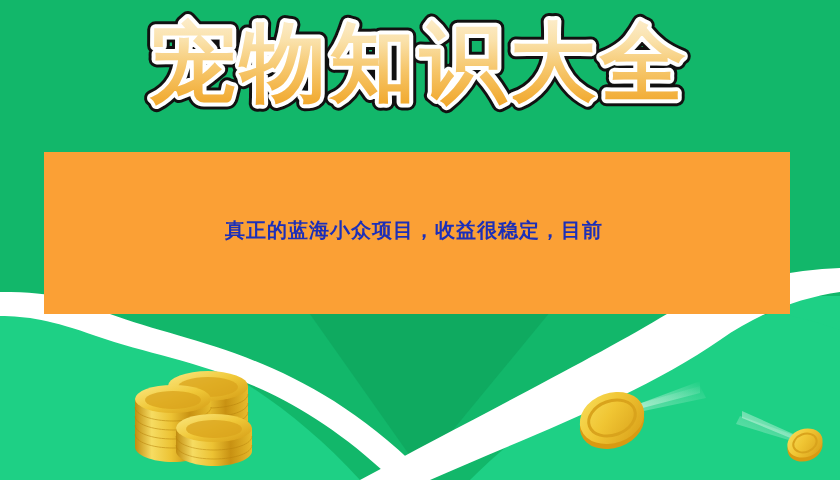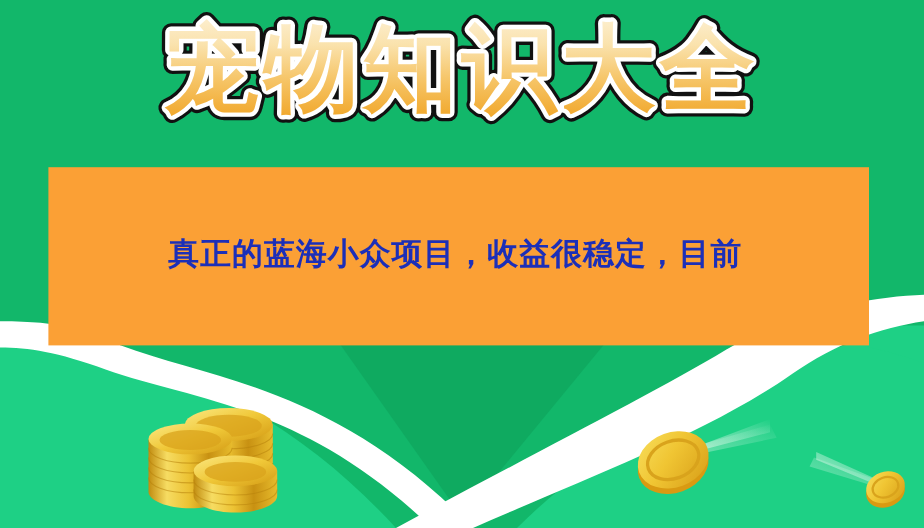--- a/index.html
+++ b/index.html
@@ -55,21 +55,21 @@
     box-sizing: border-box;
     display: flex;
     flex-direction: column;
     align-items: center;
     justify-content: center;
     padding: 6px 14px 10px 14px;
   }
   .sub-line {
     color: #1c2fb8;
     font-weight: 700;
-    font-size: 28px;
+    font-size: 20px;
     line-height: 1.46;
     letter-spacing: 1px;
     white-space: nowrap;
     font-family: "DejaVu Sans", "Liberation Sans", sans-serif;
   }
   .sub-line.line1 { margin-left: -6px; }
   .sub-line.line2 { margin-left: 10px; }
 </style>
 </head>
 <body>

